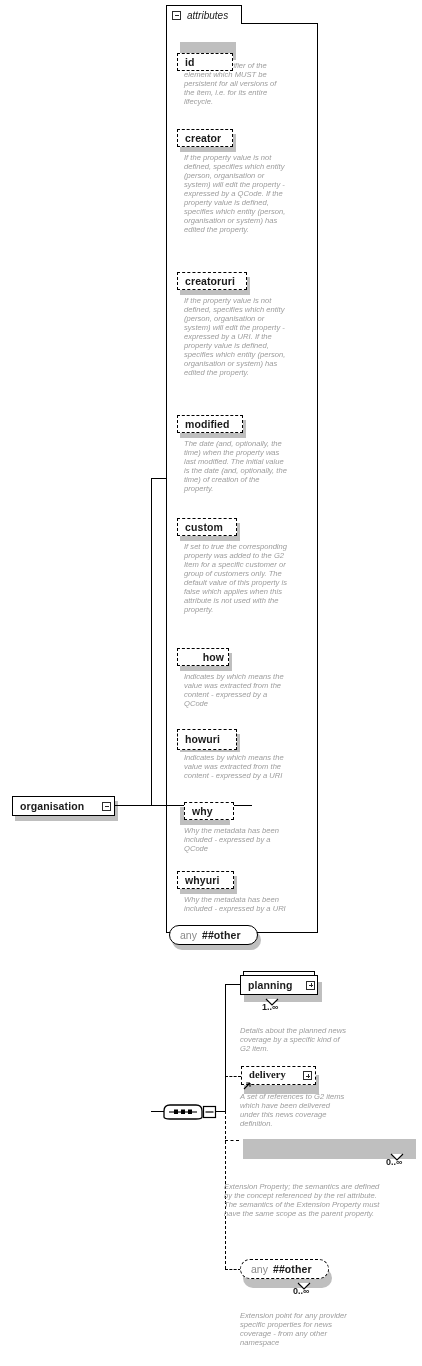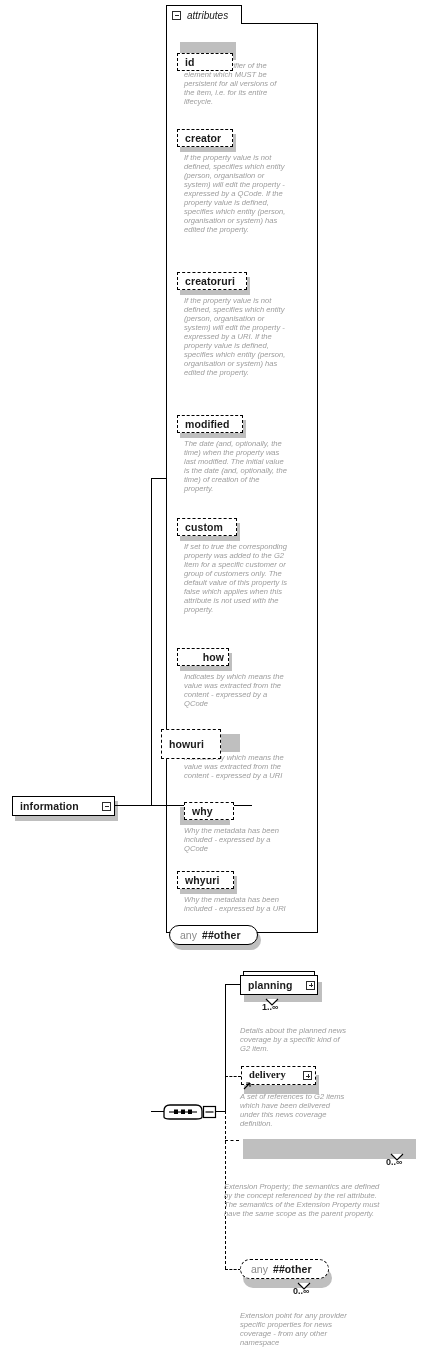--- a/index.html
+++ b/index.html
@@ -201,21 +201,21 @@
   </div>
   <div class="desc" style="left:184px; top:542px; width:104px;">If set to true the corresponding property was added to the G2 Item for a specific customer or group of customers only. The default value of this property is false which applies when this attribute is not used with the property.</div>
 
   <div class="shadow" style="left:180px; top:653px; width:52px; height:18px;"></div>
   <div class="node dashed" style="left:177px; top:648px; width:52px; height:18px;justify-content:flex-end;">
     <span class="label">how</span>
   </div>
   <div class="desc" style="left:184px; top:672px; width:104px;">Indicates by which means the value was extracted from the content - expressed by a QCode</div>
 
   <div class="shadow" style="left:180px; top:734px; width:60px; height:18px;"></div>
-  <div class="node dashed" style="left:161px; top:729px; width:60px; height:30px;">
+  <div class="node dashed" style="left:177px; top:729px; width:60px; height:21px;">
     <span class="label">howuri</span>
   </div>
   <div class="desc" style="left:184px; top:753px; width:104px;">Indicates by which means the value was extracted from the content - expressed by a URI</div>
 
   <div class="shadow" style="left:180px; top:807px; width:50px; height:18px;"></div>
   <div class="node dashed" style="left:184px; top:802px; width:50px; height:18px;">
     <span class="label">why</span>
   </div>
   <div class="desc" style="left:184px; top:826px; width:104px;">Why the metadata has been included - expressed by a QCode</div>
 
@@ -226,21 +226,21 @@
   <div class="desc" style="left:184px; top:895px; width:104px;">Why the metadata has been included - expressed by a URI</div>
 
   <div class="shadow" style="left:172px; top:930px; width:89px; height:20px; border-radius:11px;"></div>
   <div class="node solid rounded" style="left:169px; top:925px; width:89px; height:20px;">
     <span class="any-kw">any</span>
     <span class="label">##other</span>
   </div>
 
   <div class="shadow" style="left:15px; top:801px; width:103px; height:20px;"></div>
   <div class="node solid" style="left:12px; top:796px; width:103px; height:20px; padding-right:3px;">
-    <span class="label" style="flex:1;">information</span>
+    <span class="label" style="flex:1;">organisation</span>
     <span class="expander"></span>
   </div>
 
   <div class="line h" style="left:115px; top:805px; width:137px;"></div>
 
   <div class="line v" style="left:151px; top:478px; height:328px;"></div>
 
   <div class="line h" style="left:151px; top:478px; width:16px;"></div>
 
   <div class="seq" style="left:162px; top:1095px; width:60px; height:26px;">

